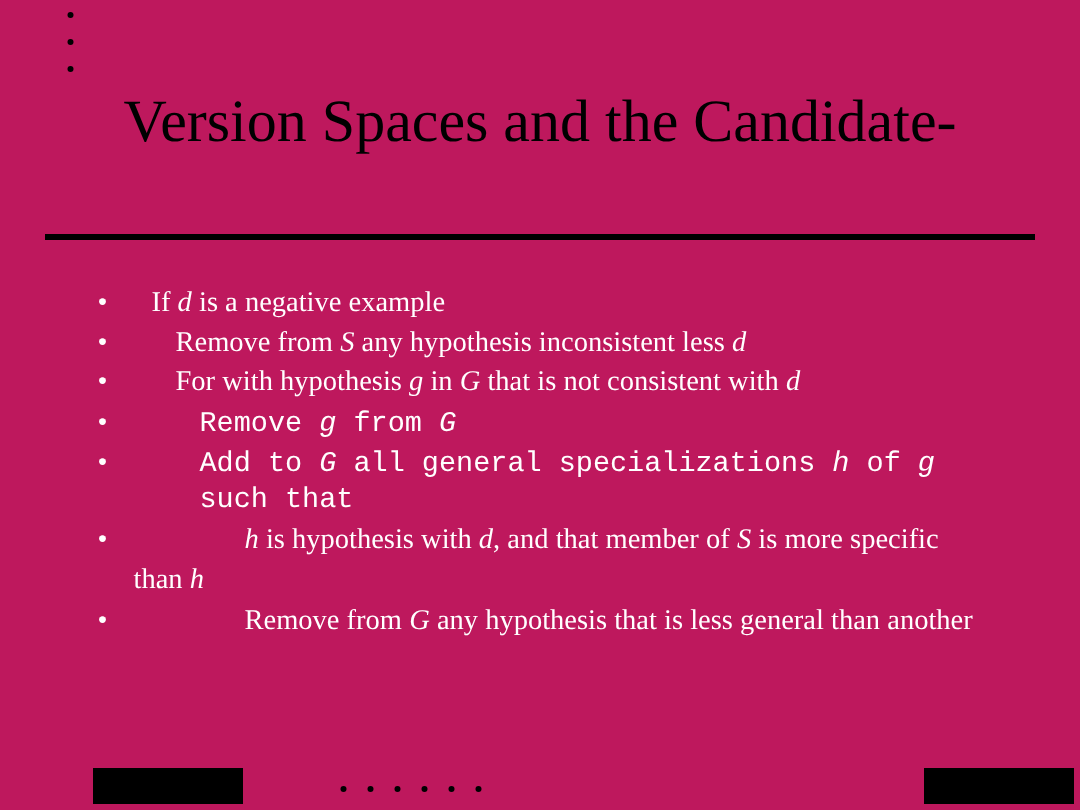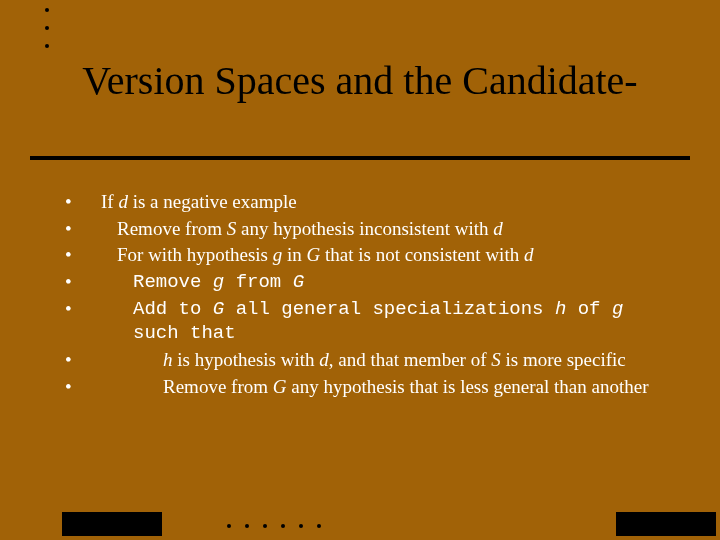--- a/index.html
+++ b/index.html
@@ -6,21 +6,21 @@
     margin: 0;
     padding: 0;
     width: 720px;
     height: 540px;
     overflow: hidden;
     font-family: "Times New Roman", Times, serif;
   }
   .slide {
     width: 720px;
     height: 540px;
-    background: #a16207;
+    background: #be185d;
     position: relative;
     box-sizing: border-box;
   }
   .dots-tl {
     position: absolute;
     top: 8px;
     left: 45px;
   }
   .dots-tl .dot {
     width: 4px;
@@ -120,37 +120,41 @@
   </div>
   <div class="title-underline"></div>
 
   <div class="body" id="body">
       <div class="row">
         <div class="bullet-cell">•</div>
         <div class="text-cell ind0"><span>If </span><span class="it">d</span><span> is a negative example</span></div>
       </div>
       <div class="row">
         <div class="bullet-cell">•</div>
-        <div class="text-cell ind1"><span>Remove from </span><span class="it">S</span><span> any hypothesis inconsistent with </span><span class="it">d</span></div>
+        <div class="text-cell ind1"><span>Remove from </span><span class="it">S</span><span> any hypothesis inconsistent less </span><span class="it">d</span></div>
       </div>
       <div class="row">
         <div class="bullet-cell">•</div>
         <div class="text-cell ind1"><span>For with hypothesis </span><span class="it">g</span><span> in </span><span class="it">G</span><span> that is not consistent with </span><span class="it">d</span></div>
       </div>
       <div class="row">
         <div class="bullet-cell">•</div>
         <div class="text-cell ind2"><span>Remove </span><span class="it">g</span><span> from </span><span class="it">G</span></div>
       </div>
       <div class="row">
         <div class="bullet-cell">•</div>
         <div class="text-cell ind2"><span>Add to </span><span class="it">G</span><span> all general specializations </span><span class="it">h</span><span> of </span><span class="it">g</span><span> such that</span></div>
       </div>
       <div class="row">
         <div class="bullet-cell">•</div>
         <div class="text-cell ind3"><span class="it">h</span><span> is hypothesis with </span><span class="it">d</span><span>, and that member of </span><span class="it">S</span><span> is more specific</span></div>
+      </div>
+      <div class="row">
+        <div class="bullet-cell"></div>
+        <div class="text-cell continuation"><span>than </span><span class="it">h</span></div>
       </div>
       <div class="row">
         <div class="bullet-cell">•</div>
         <div class="text-cell ind3"><span>Remove from </span><span class="it">G</span><span> any hypothesis that is less general than another</span></div>
       </div>
     </div>
 
   <div class="bar-bl"></div>
   <div class="dots-br">
     <div class="dot"></div>

